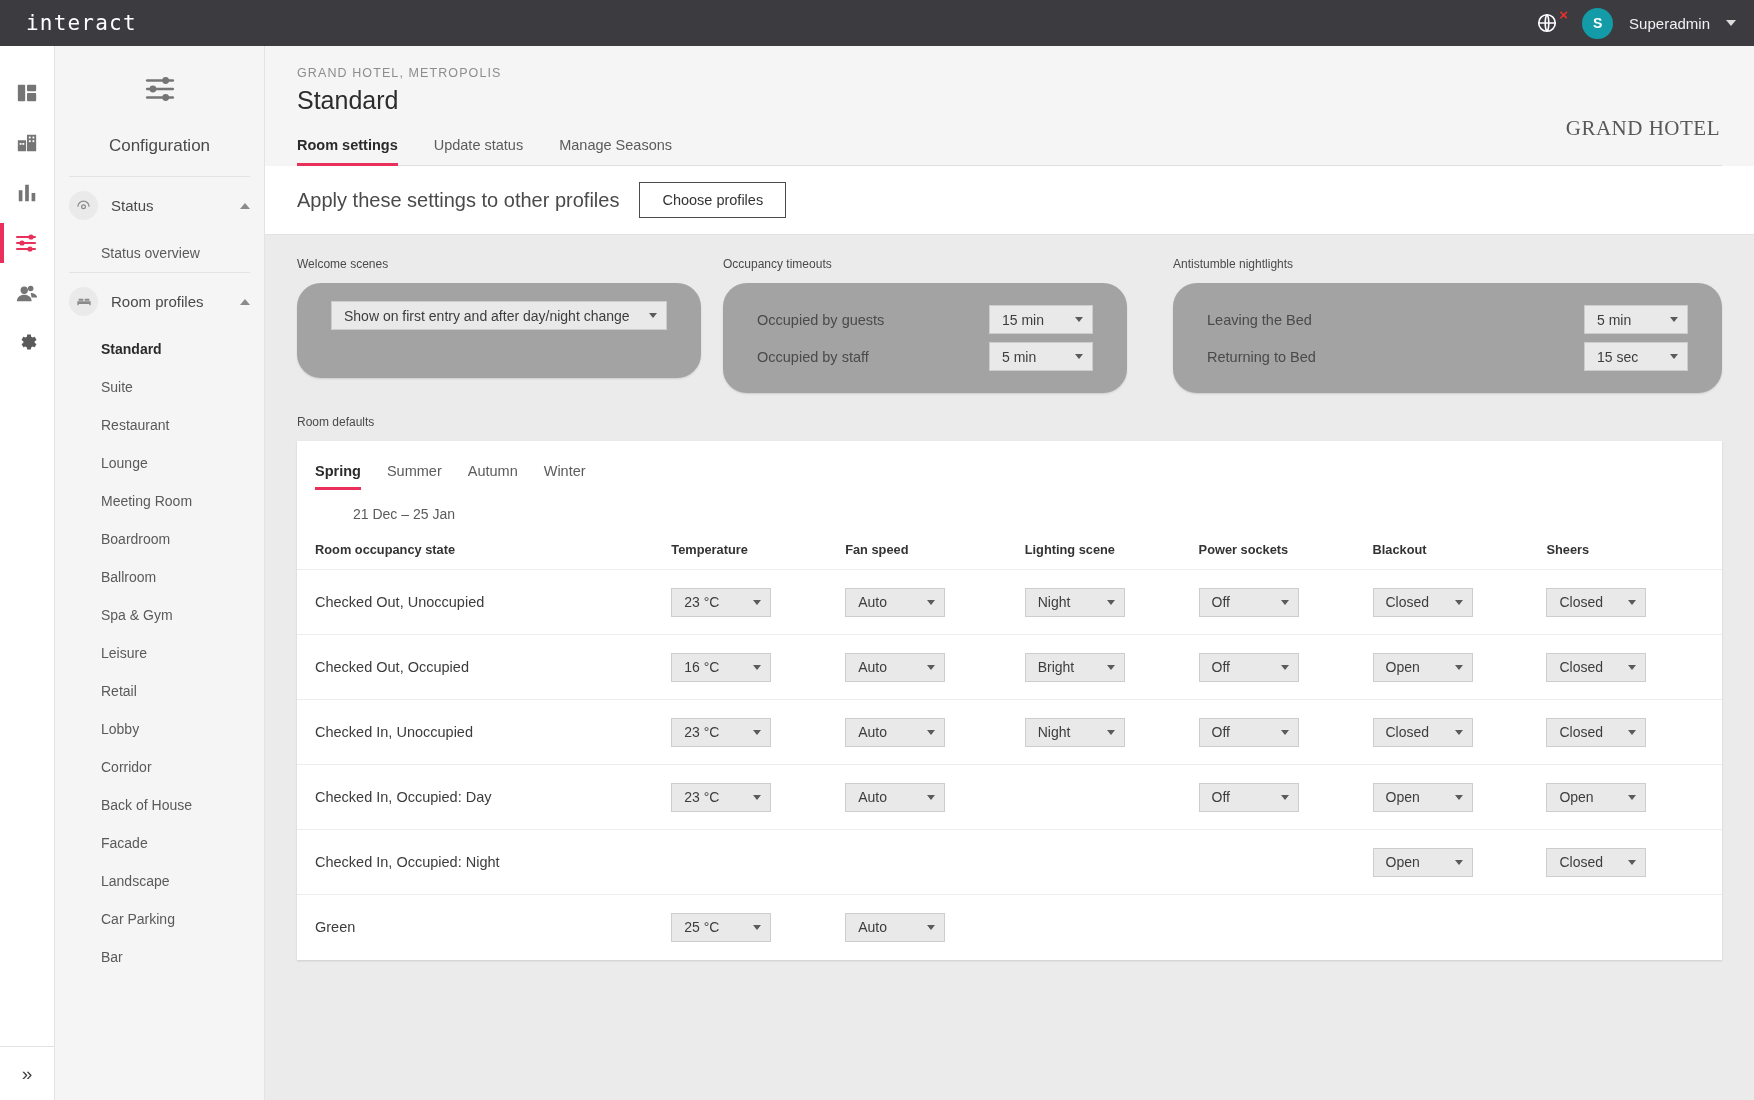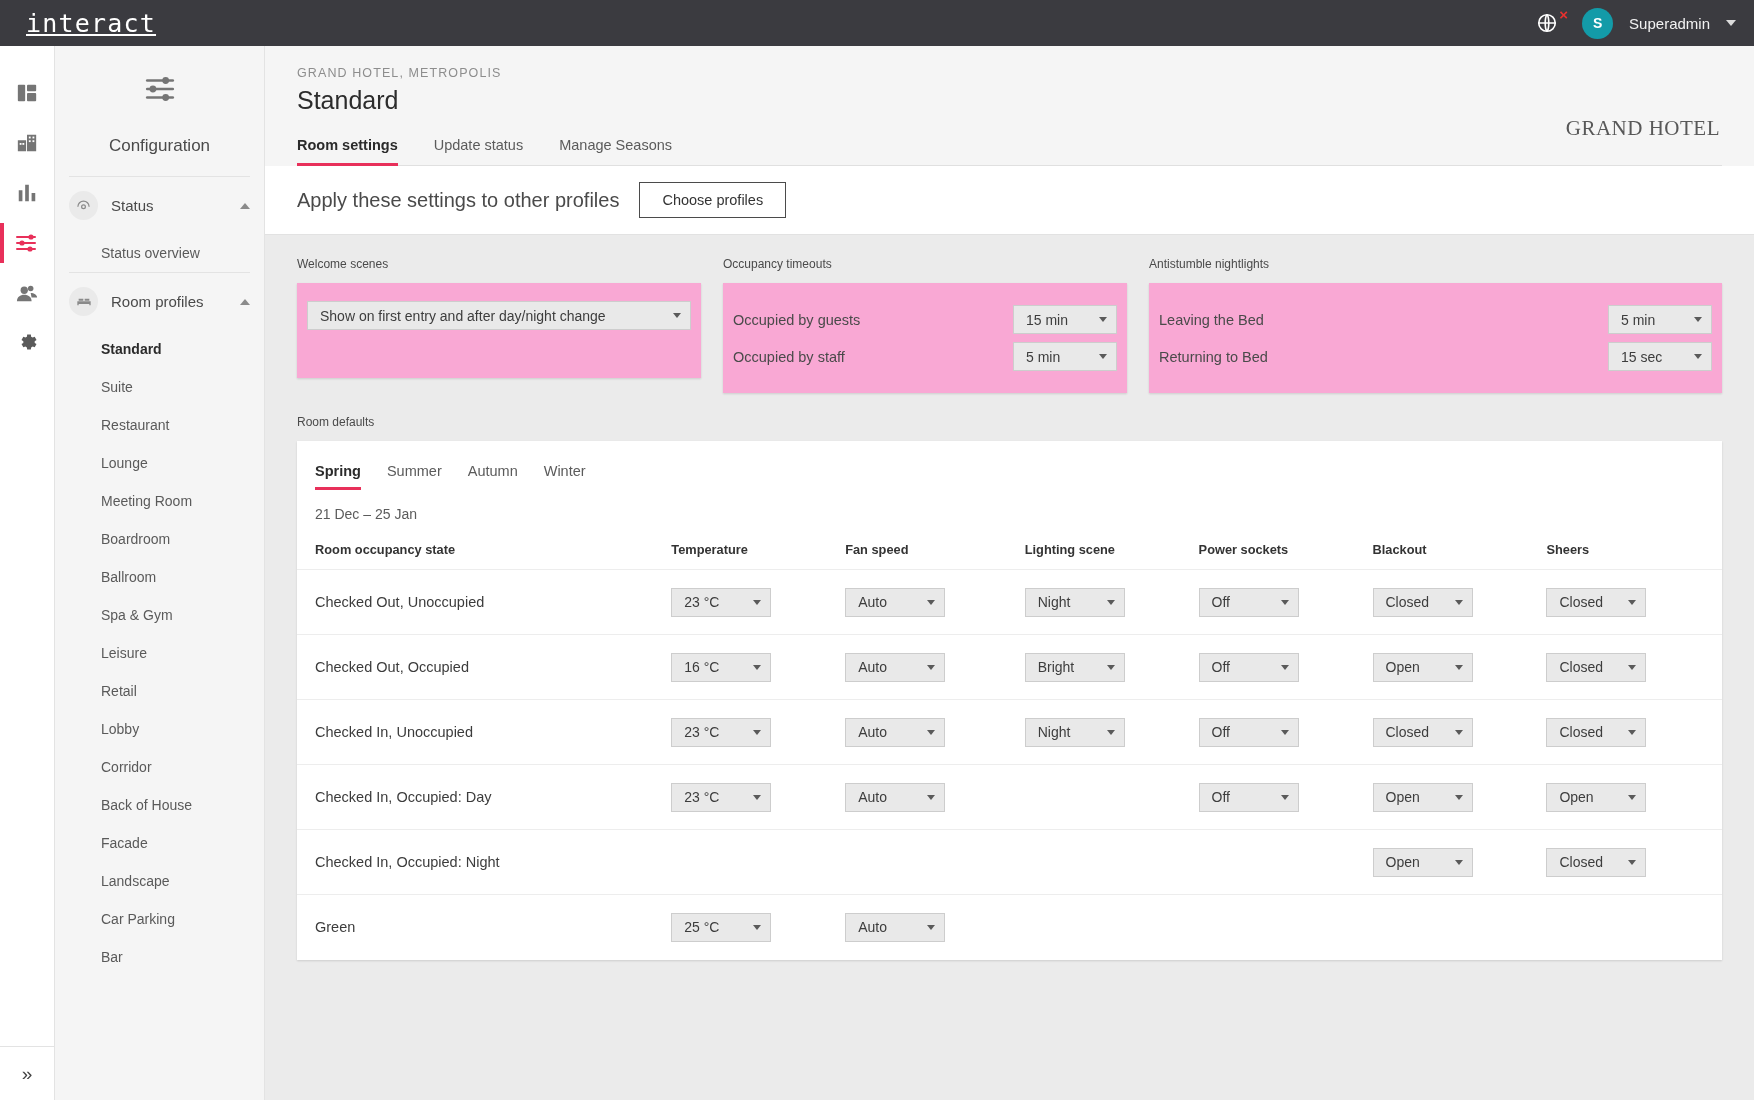--- a/index.html
+++ b/index.html
@@ -11,23 +11,22 @@
   }
   .app { width: 1754px; height: 1100px; display: flex; flex-direction: column; }
 
   
   .topbar {
     height: 46px; background: #3b3b40; flex: 0 0 46px;
     display: flex; align-items: center; justify-content: space-between;
     padding: 0 18px 0 26px;
   }
   .brand {
-    color: #ffffff; font-size: 25px; letter-spacing: 1.2px;
+    color: #ffffff; font-size: 21px; letter-spacing: 1.2px;
     font-family: "DejaVu Sans Mono", monospace;
-    text-decoration: underline;
   }
   .topbar-right { display: flex; align-items: center; gap: 16px; }
   .globe-wrap { position: relative; width: 30px; height: 30px; }
   .globe-wrap svg { position: absolute; top: 4px; left: 0; }
   .globe-x {
     position: absolute; top: -1px; right: -2px;
     color: #e8312f; font-size: 15px; font-weight: bold; line-height: 1;
   }
   .avatar {
     width: 31px; height: 31px; border-radius: 50%; background: #139ba8;
@@ -127,26 +126,26 @@
     font-family: "Liberation Sans", sans-serif;
   }
 
   .content { flex: 1; overflow: hidden; padding: 22px 32px 0 32px; }
 
   .section-title {
     font-size: 12px; color: #4a4a4a; font-weight: normal; margin-bottom: 12px;
   }
   .cards-row { display: flex; gap: 22px; }
   .card {
-    background: #f9a8d4; box-shadow: 0 1px 2px rgba(0,0,0,.13);
-    padding: 18px 10px; min-height: 95px;
+    background: #a3a3a3; box-shadow: 0 1px 2px rgba(0,0,0,.13);
+    padding: 18px 34px; min-height: 95px; border-radius: 24px;
   }
   .col-welcome { width: 404px; flex: 0 0 404px; }
   .col-occ { width: 404px; flex: 0 0 404px; }
-  .col-anti { flex: 1; }
+  .col-anti { flex: 1; margin-left: 24px; }
 
   .select {
     background: #e9e9e9; border: 1px solid #cdcdcd;
     display: inline-flex; align-items: center; justify-content: space-between;
     font-size: 14px; color: #3d3d3d; padding: 0 9px 0 12px;
     height: 29px; cursor: pointer; gap: 8px;
   }
   .select .arrow {
     width: 0; height: 0; border-left: 4.5px solid transparent;
     border-right: 4.5px solid transparent; border-top: 5.5px solid #5a5a5a;
@@ -167,21 +166,21 @@
   }
   .season-tabs {
     display: flex; gap: 26px; padding: 22px 18px 0 18px;
   }
   .stab {
     font-size: 14.5px; color: #5b5b5b; padding-bottom: 8px;
     border-bottom: 3px solid transparent; cursor: pointer;
   }
   .stab.active { color: #2b2b2b; font-weight: bold; border-bottom-color: #e8305a; }
   .season-range {
-    font-size: 14px; color: #5b5b5b; padding: 16px 18px 0 18px;
+    font-size: 14px; color: #5b5b5b; padding: 16px 18px 0 18px; margin-left: 38px;
   }
   table { width: 100%; border-collapse: collapse; margin-top: 14px; }
   th {
     text-align: left; font-size: 12.8px; color: #333; font-weight: bold;
     padding: 6px 4px 12px 4px;
   }
   td { padding: 0 4px; height: 65px; vertical-align: middle; }
   tbody tr { border-top: 1px solid #ededed; }
   .occ-name { font-size: 14.5px; color: #3c3c3c; }
   td .select { width: 100px; }

